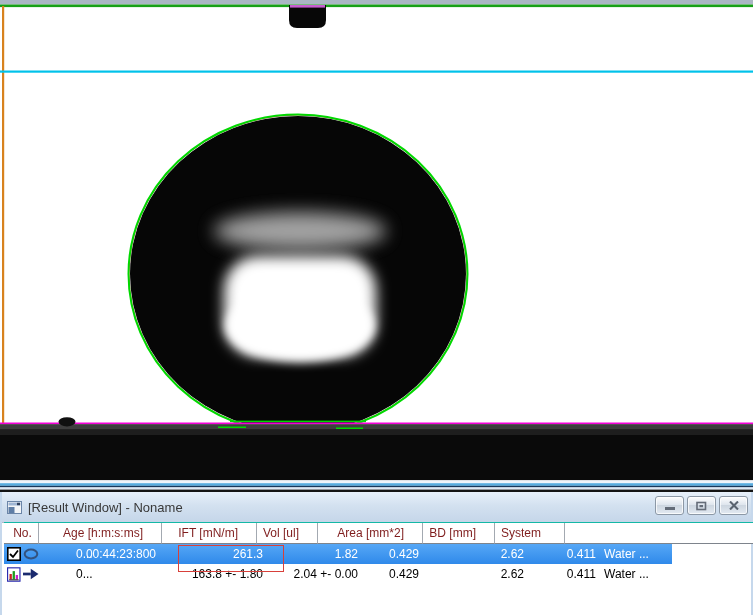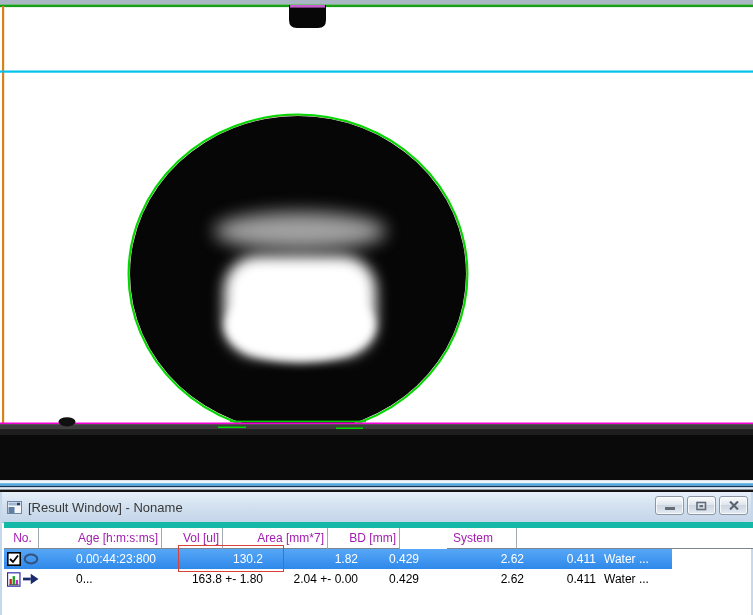--- a/index.html
+++ b/index.html
@@ -28,27 +28,27 @@
   .title-text{font-size:13px;color:#383838;white-space:nowrap;}
   .win-buttons{position:absolute;right:3px;top:4px;display:flex;gap:3px;}
   .win-btn{width:29px;height:19px;border:1px solid #8c98a6;border-radius:3px;
        background:linear-gradient(180deg,#fdfdfe 0%,#dfe6ee 45%,#cdd6e0 50%,#e3eaf2 100%);
        box-shadow:inset 0 0 0 1px rgba(255,255,255,.75);
        display:flex;align-items:center;justify-content:center;padding:0;cursor:default;}
   .glyph-min{width:10px;height:3px;background:#646c78;margin-top:6px;}
 
   
   .grid{position:absolute;left:2px;top:30px;width:749px;}
-  .hdr-row{display:flex;height:21px;background:#fff;border-top:6px solid #14b8a6;
-       font-size:12px;color:#a21caf;}
+  .hdr-row{display:flex;height:21px;background:#fff;border-top:1px solid #14b8a6;
+       font-size:12px;color:#7f1d1d;}
   .hdr-cell{box-sizing:border-box;border-right:1px solid #a3a9b1;border-bottom:1px solid #7e848c;
        display:flex;align-items:center;white-space:nowrap;overflow:hidden;}
-  .hdr-cell.right{justify-content:flex-end;padding-right:3px;}
+  .hdr-cell.right{justify-content:flex-end;padding-right:18px;}
   .hdr-cell.center{justify-content:center;}
-  .hdr-cell.left{justify-content:flex-start;padding-left:6px;margin-left:47px;}
+  .hdr-cell.left{justify-content:flex-start;padding-left:6px;}
   .hdr-fill{flex:1;border-bottom:1px solid #7e848c;}
 
   .data-row{display:flex;height:20px;font-size:12px;align-items:center;position:relative;}
   .row-sel-bg{position:absolute;left:0;top:0;width:668px;height:20px;
        background:linear-gradient(180deg,#56a7f6 0%,#2f89ea 100%);z-index:0;}
   .data-row>.cell{position:relative;z-index:1;}
   .cell{box-sizing:border-box;display:flex;align-items:center;white-space:nowrap;overflow:visible;}
   .cell.right{justify-content:flex-end;padding-right:6px;}
   .cell.left{justify-content:flex-start;padding-left:2px;}
   .c0{width:35px;padding-left:3px;gap:2px;}
@@ -156,43 +156,44 @@
           </svg>
         </button>
       </div>
     </div>
 
     <div class="grid">
 
       <div class="hdr-row">
         <div class="hdr-cell center c0">No.</div>
         <div class="hdr-cell right c1">Age [h:m:s:ms]</div>
+        <div class="hdr-cell right c3">IFT [mN/m]</div>
         <div class="hdr-cell right c4">Vol [ul]</div>
-        <div class="hdr-cell right c5">Area [mm*7]</div>
+        <div class="hdr-cell right c5">Area [mm*2]</div>
         <div class="hdr-cell right c6">BD [mm]</div>
         <div class="hdr-cell left c7">System</div>
         <div class="hdr-fill"></div>
       </div>
 
       <div class="data-row row1">
         <div class="row-sel-bg"></div>
         <div class="cell c0">
           <svg width="14" height="14" viewBox="0 0 14 14">
             <rect x="0.8" y="0.8" width="12.4" height="12.4" fill="#ffffff" stroke="#000000" stroke-width="1.6"></rect>
             <path d="M3,7 L6,10 L11,3.5" fill="none" stroke="#000000" stroke-width="1.8"></path>
           </svg>
           <svg width="16" height="12" viewBox="0 0 16 12">
             <ellipse cx="8" cy="6" rx="6.3" ry="4.4" fill="none" stroke="#33527e" stroke-width="2"></ellipse>
           </svg>
         </div>
         <div class="cell right c1">
           <span class="no-label">0...</span>
           <span>00:44:23:800</span>
         </div>
-        <div class="cell right c2">130.2</div>
+        <div class="cell right c2">261.3</div>
         <div class="cell right c3">1.82</div>
         <div class="cell right c4">0.429</div>
         <div class="cell right c5">2.62</div>
         <div class="cell right c6">0.411</div>
         <div class="cell left c7">Water ...</div>
       </div>
 
       <div class="data-row row2">
         <div class="cell c0">
           <svg width="14" height="15" viewBox="0 0 14 15">

